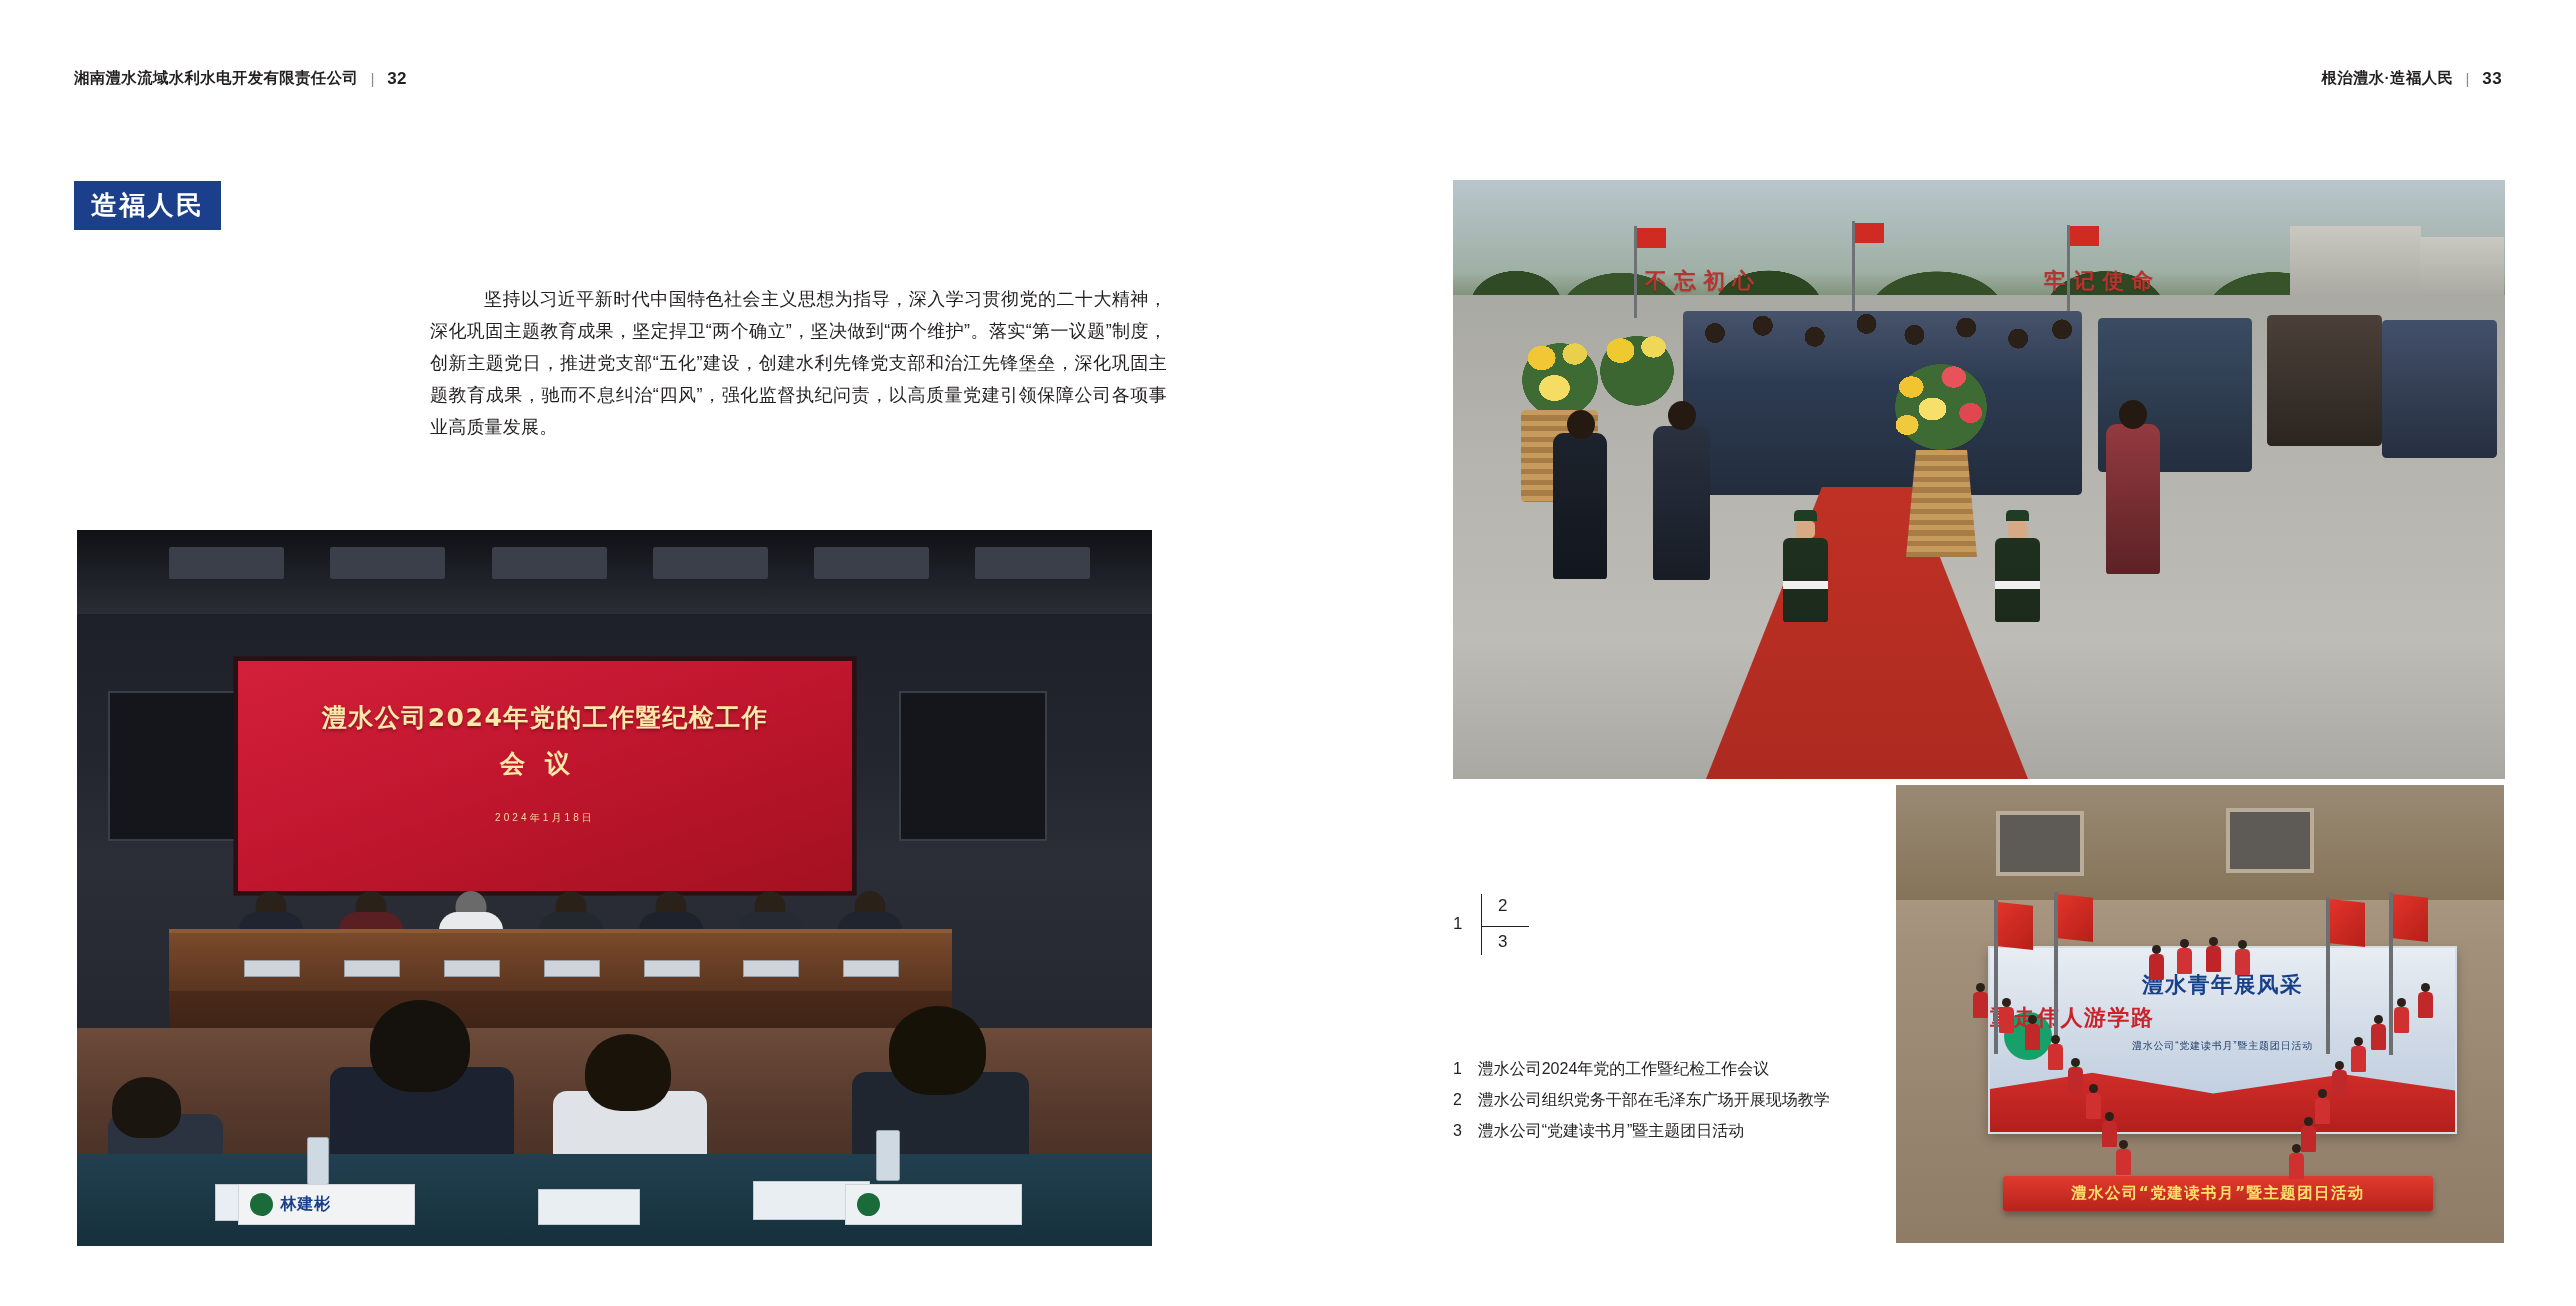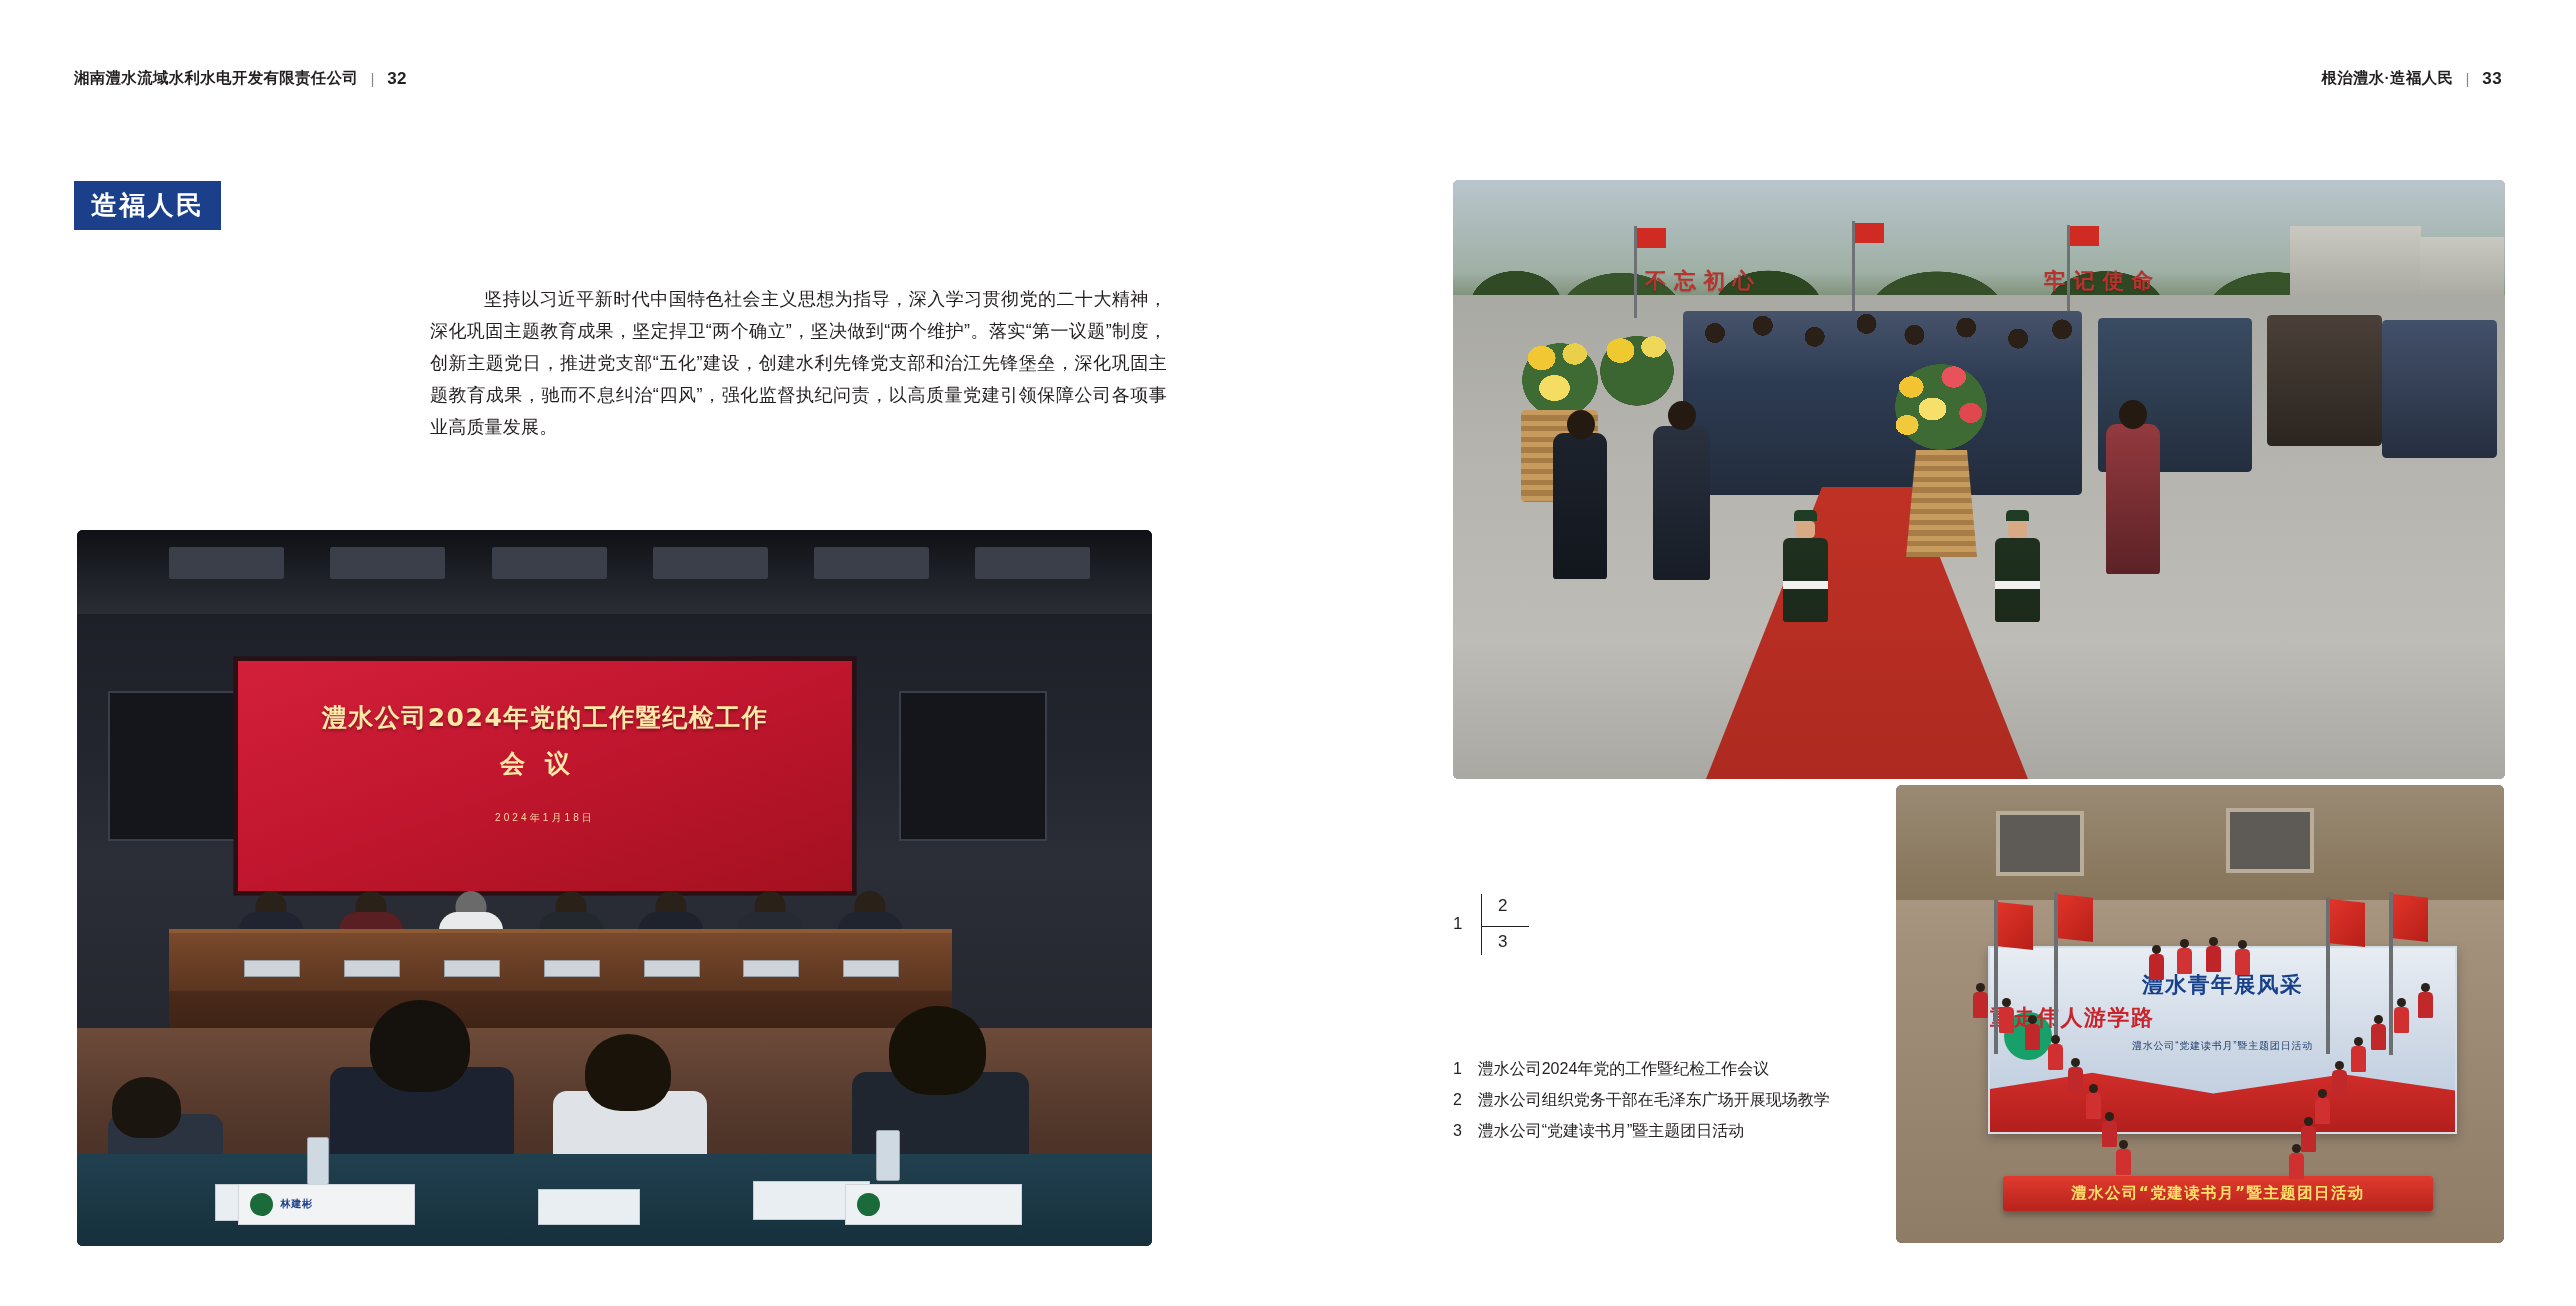--- a/index.html
+++ b/index.html
@@ -82,21 +82,20 @@
     text-indent: 3em;
     color: #231f20;
     letter-spacing: 0.2px;
   }
 
   
   .photo {
     position: absolute;
     overflow: hidden;
     background: #0f172a;
-    border-radius: 6px;
   }
 
   
   #photo-1 {
     left: 77px;
     top: 530px;
     width: 1075px;
     height: 716px;
   }
   
@@ -196,21 +195,21 @@
     position: absolute; bottom: 21.5px; width: 177px; height: 41px;
     background: #f1f3f5; border: 1.5px solid #cfd5da;
     display: flex; align-items: center; gap: 7.7px; padding-left: 10.7px;
     box-sizing: border-box;
   }
   .p1-badge .dot {
     width: 23px; height: 23px; border-radius: 50%;
     background: #1b6b3a; flex: none;
   }
   .p1-badge span {
-    font-size: 10px; font-weight: bold; color: #1b3f8b; letter-spacing: 0.8px;
+    font-size: 16px; font-weight: bold; color: #1b3f8b; letter-spacing: 0.8px;
   }
   .p1-cup {
     position: absolute; width: 12.3px; height: 26px; border-radius: 2.3px;
     background: #cfd9e2; border: 0.8px solid #9aa6b1;
   }
 
   
   .p2-sky { position:absolute; inset:0; background: linear-gradient(180deg,#cfd8de 0%,#c0ccd4 22%,#b7c3cb 30%); }
   .p2-trees {
     position: absolute; left: 0; top: 0; width: 100%; height: 131px;

